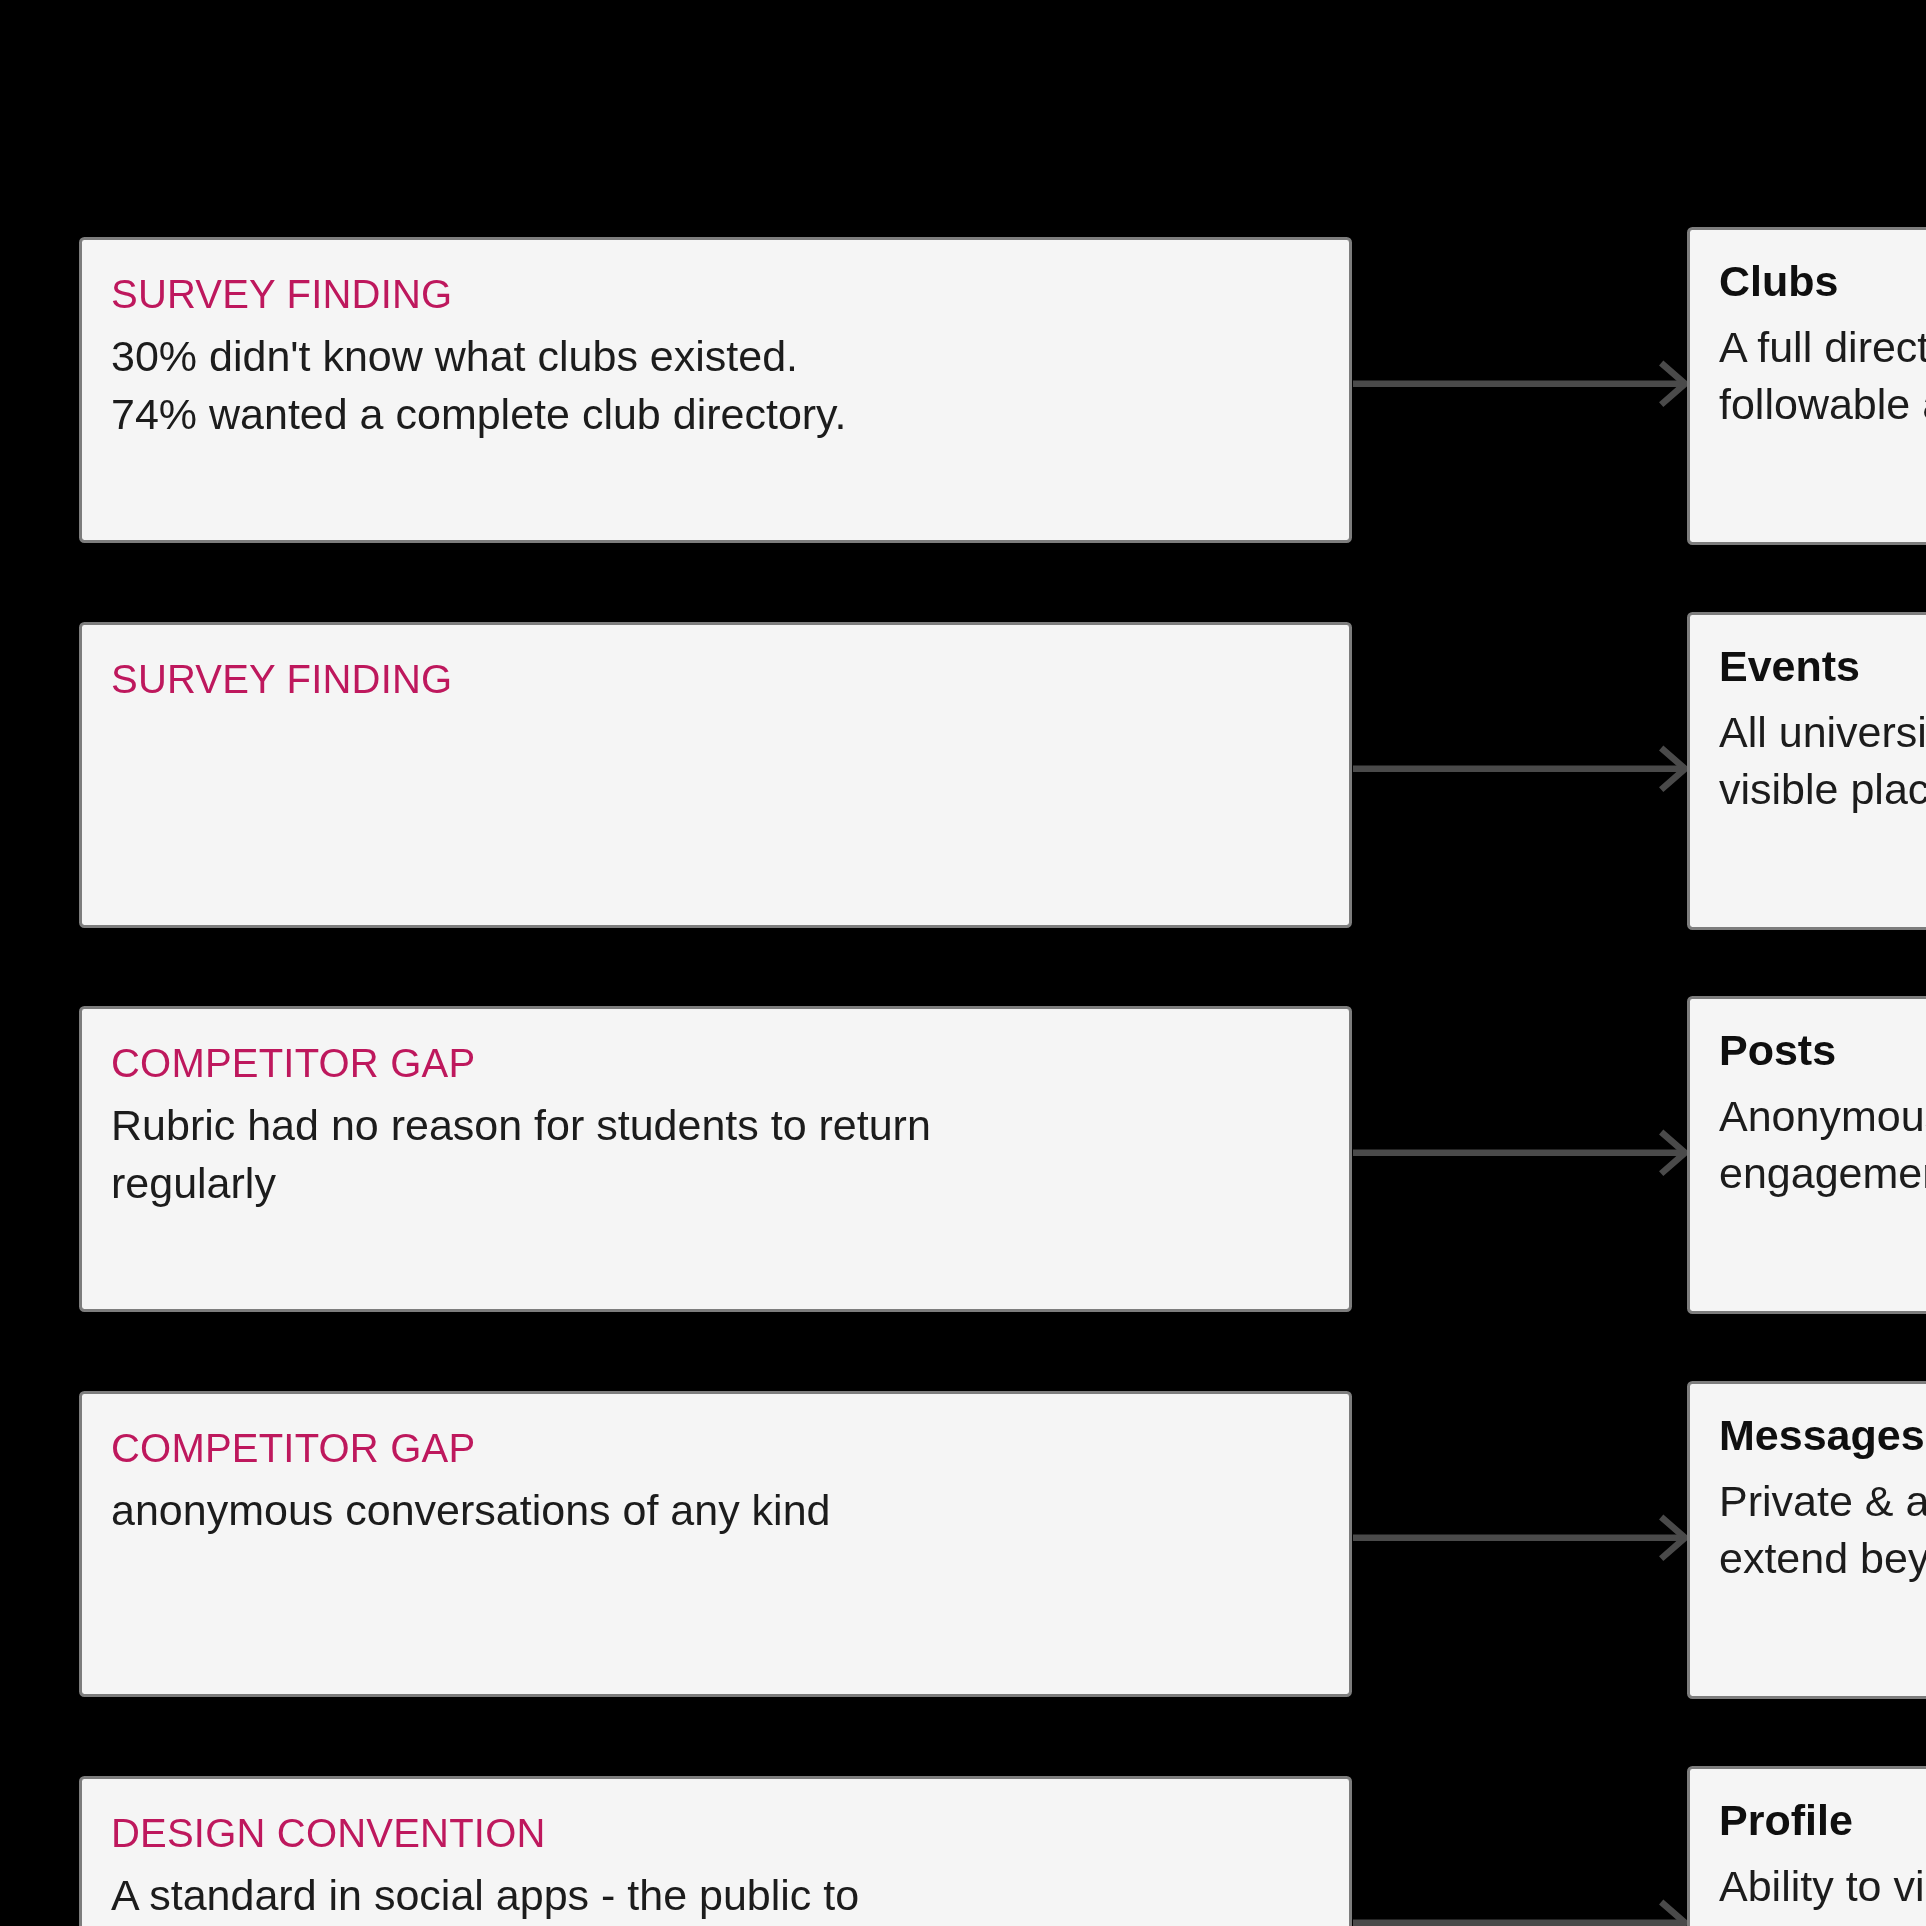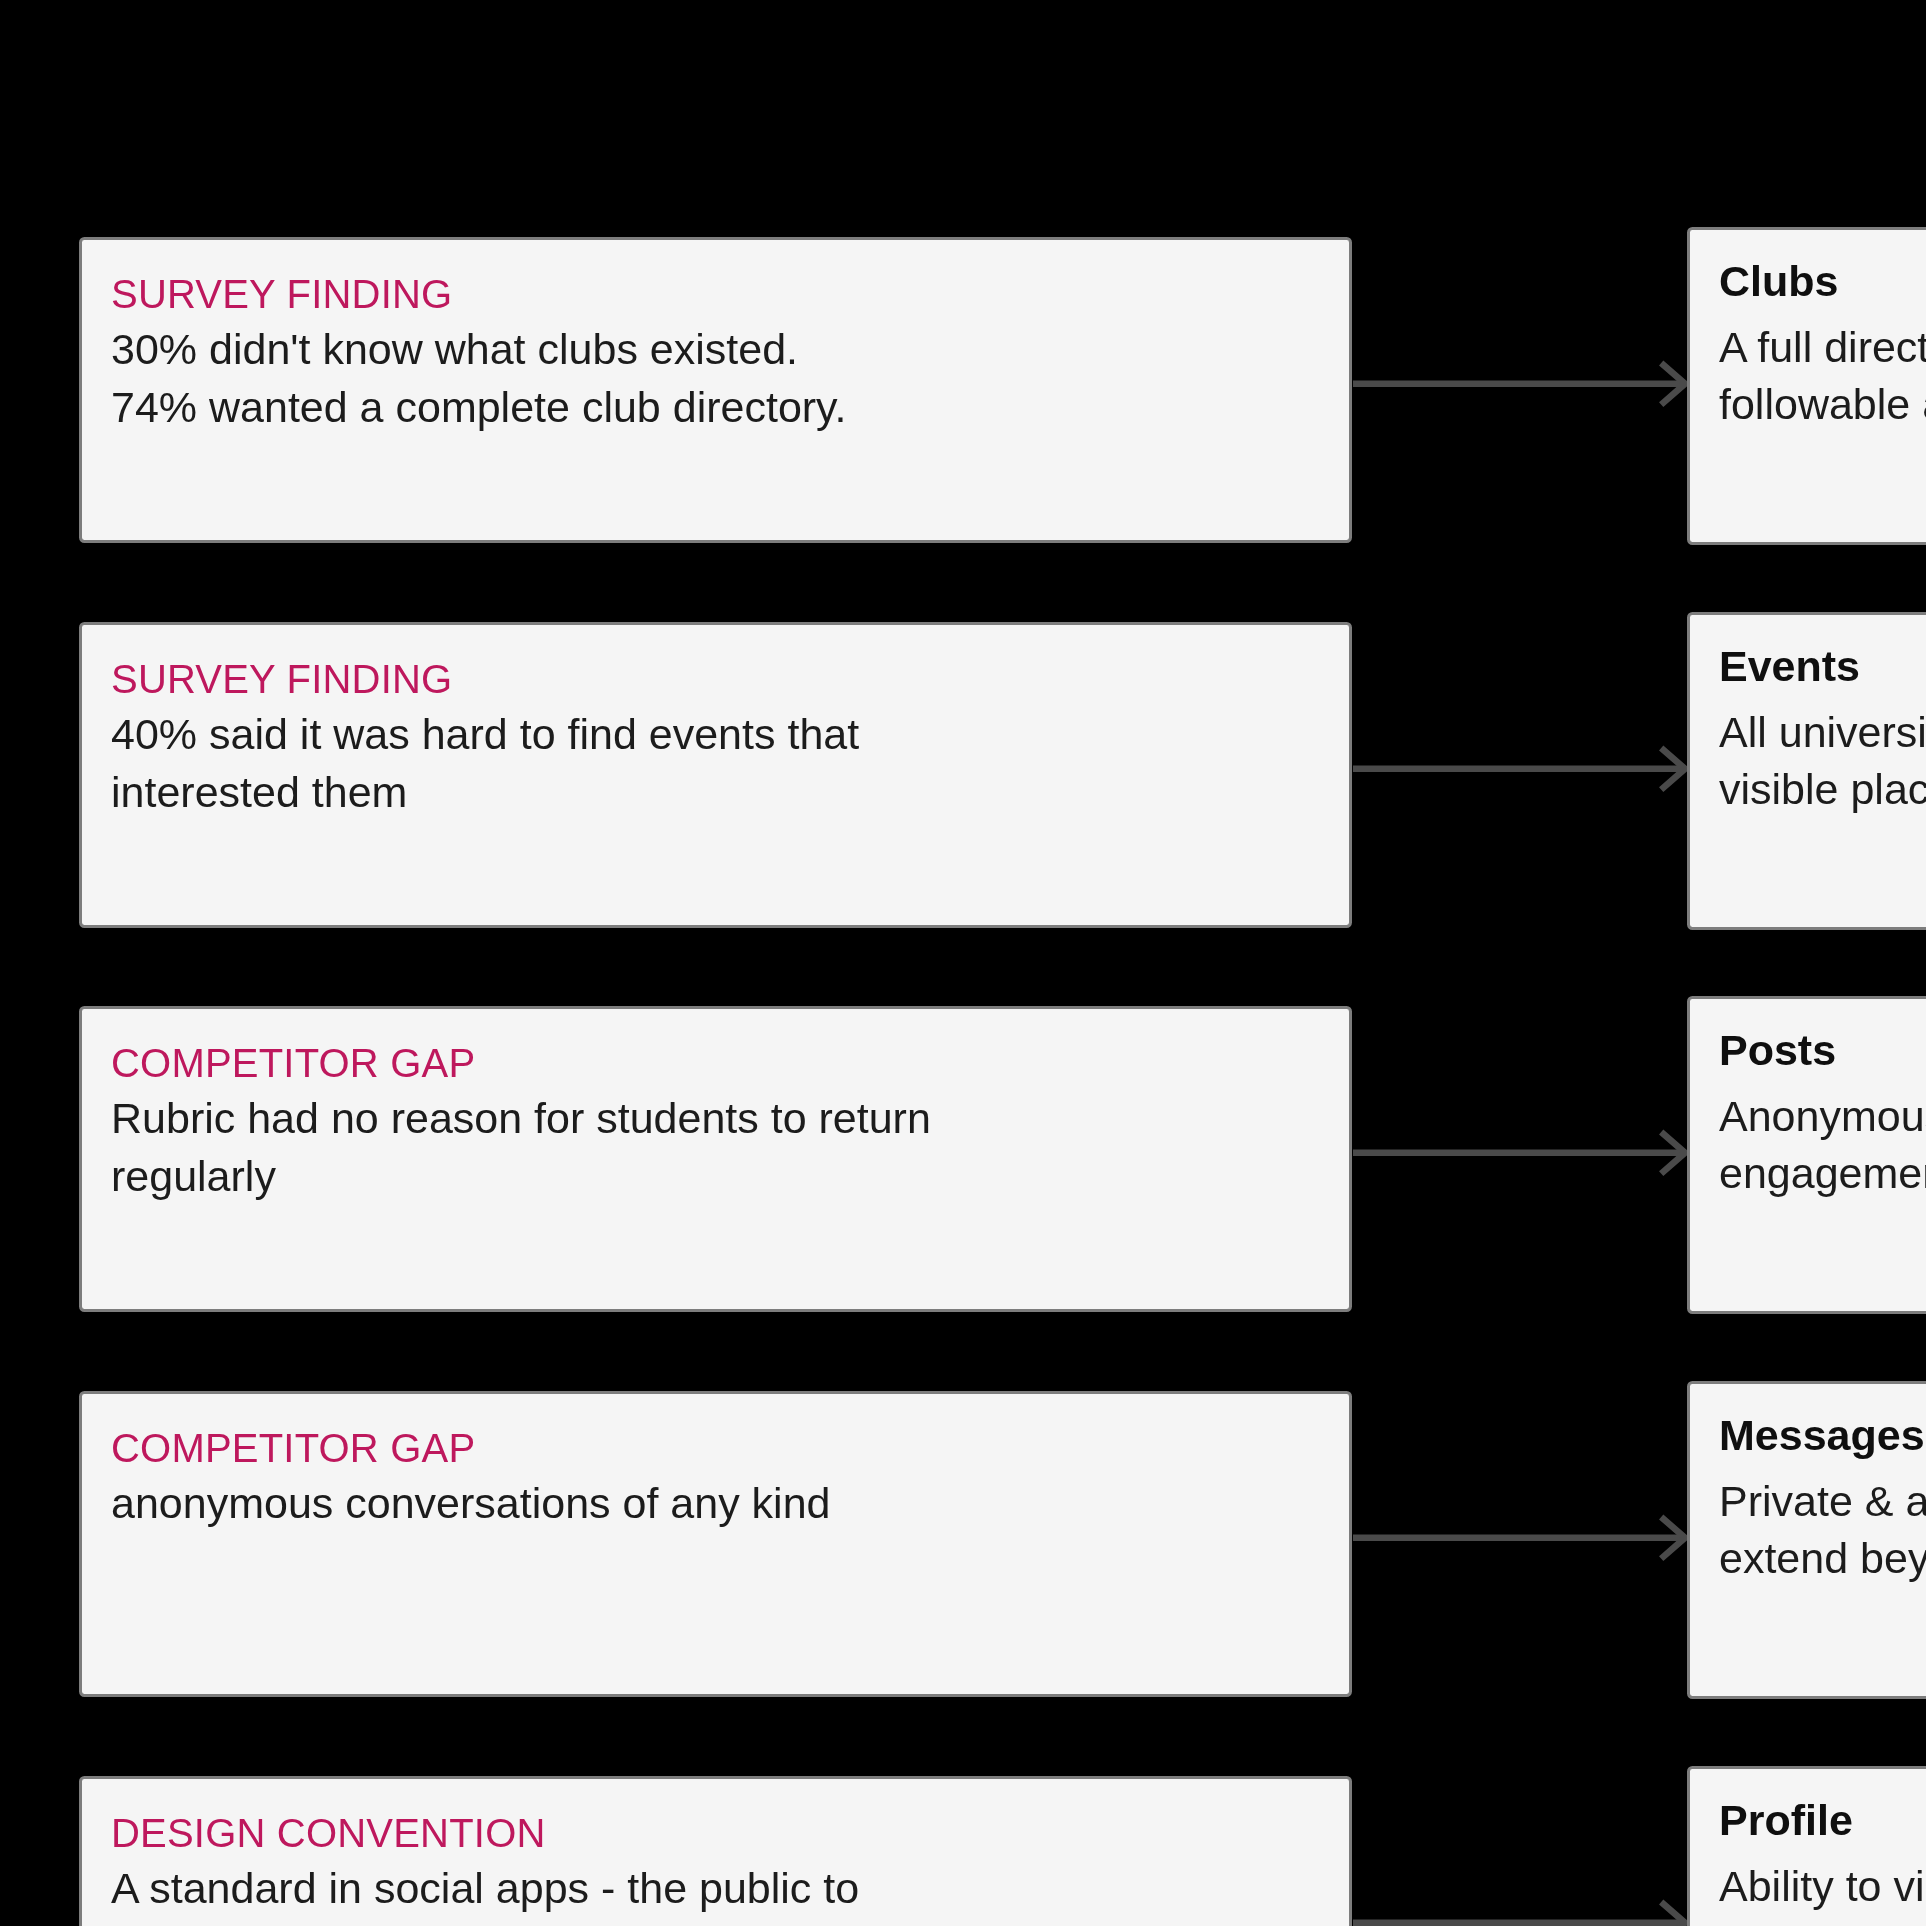--- a/index.html
+++ b/index.html
@@ -62,21 +62,21 @@
   .kicker {
     font-size: 40px;
     line-height: 1.32;
     letter-spacing: 0.2px;
     color: #be185d;
     font-weight: 400;
     white-space: nowrap;
   }
 
   .body-left {
-    margin-top: 1px;
+    margin-top: 8px;
     font-size: 43px;
     line-height: 1.33;
     color: #1c1c1c;
     font-weight: 400;
   }
 
   .title-right {
     font-size: 43px;
     line-height: 1.30;
     color: #0f0f0f;
@@ -136,24 +136,20 @@
       <div class="body-right">
         <span class="ln">A full directory of every club. Findable,</span>
         <span class="ln">followable and up to date</span>
       </div>
     </div>
   </div>
 
   <div class="row" style="top:610px">
     <div class="card card-left">
       <div class="kicker">SURVEY FINDING</div>
-      <div class="body-left">
-        <span class="ln">40% said it was hard to find events that</span>
-        <span class="ln">interested them</span>
-      </div>
     </div>
     <div class="connector">
       <svg viewBox="0 0 880 825" xmlns="http://www.w3.org/2000/svg">
         <line x1="0" y1="412" x2="862" y2="412" stroke="#4a4a4a" stroke-width="17"></line>
         <polyline points="800,358 862,412 800,466" fill="none" stroke="#4a4a4a" stroke-width="17" stroke-linecap="butt" stroke-linejoin="miter"></polyline>
       </svg>
     </div>
     <div class="card card-right">
       <div class="title-right">Events</div>
       <div class="body-right">

